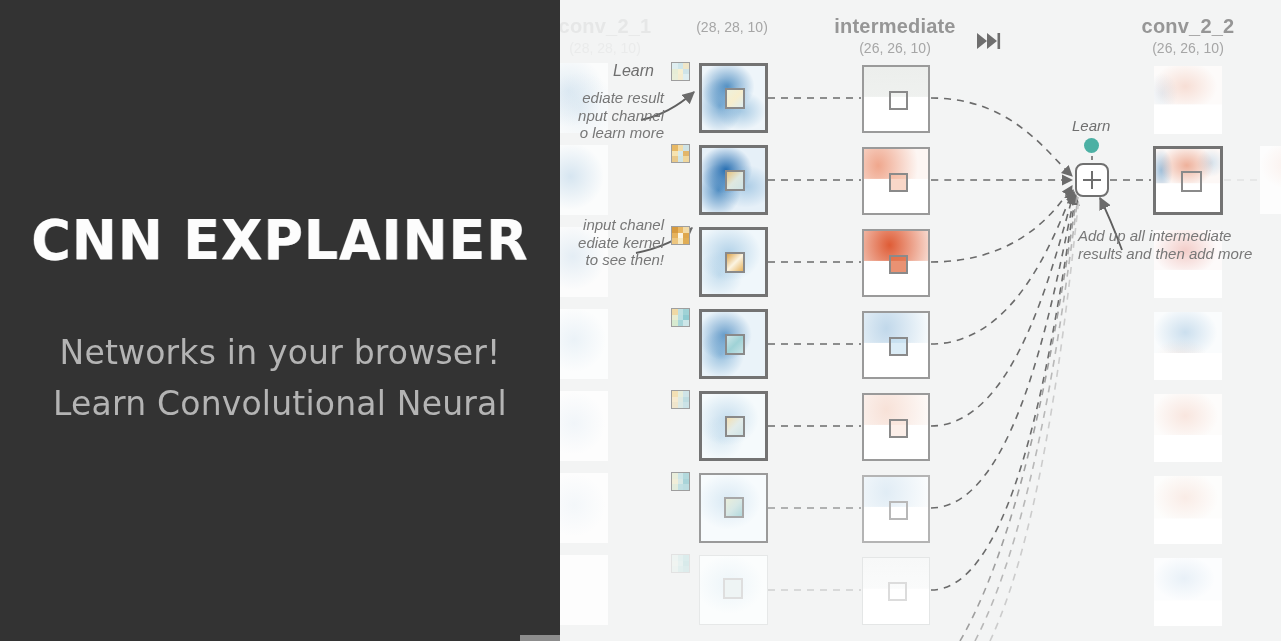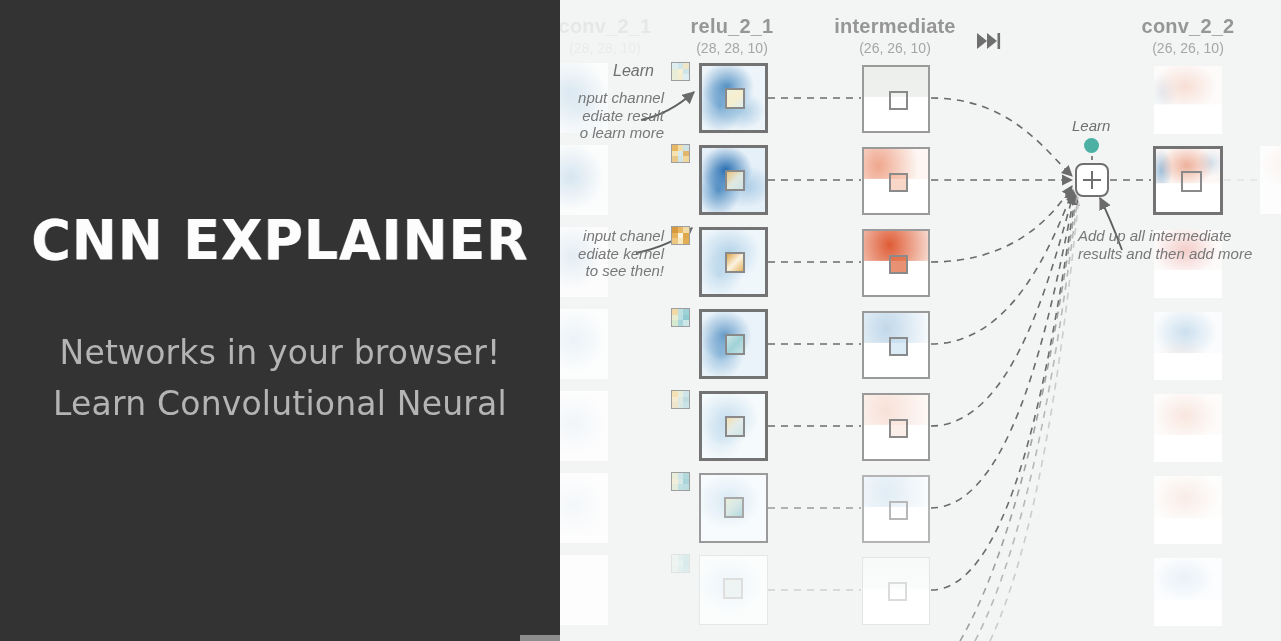--- a/index.html
+++ b/index.html
@@ -231,21 +231,20 @@
       <path d="M 641 120 C 660 116, 676 108, 694 92" stroke="#5f5f5f" stroke-width="1.8" fill="none" marker-end="url(#arrow)"></path>
       <path d="M 1122 250 C 1116 234, 1110 218, 1100 198" stroke="#5f5f5f" stroke-width="1.8" fill="none" marker-end="url(#arrow)"></path>
     </svg>
 
     <div class="col-head faded" style="left:505px; top:16px;">
       <span class="name">conv_2_1</span>
       <span class="dims">(28, 28, 10)</span>
     </div>
 
     <div class="col-head" style="left:632px; top:16px;">
-      <span class="name">relu_2_1</span>
       <span class="dims">(28, 28, 10)</span>
     </div>
 
     <div class="col-head" style="left:795px; top:16px;">
       <span class="name">intermediate</span>
       <span class="dims">(26, 26, 10)</span>
     </div>
 
     <div class="col-head" style="left:1088px; top:16px;">
       <span class="name">conv_2_2</span>
@@ -555,26 +554,26 @@
 
     <div class="node ghost" style="left:1260px; top:146px; width:68px; height:68px;">
       <div class="surface" style="background:
              radial-gradient(ellipse 60% 48% at 46% 28%, rgba(226,120,82,0.10), rgba(255,255,255,0) 76%),
              #fdfdfd;"></div>
     </div>
 
     <div id="kernel-label" style="left:613px; top:62px;">Learn</div>
 
     <div class="anno right" style="left:466px; top:89px; width:198px;">
+      <div>ediate result</div>
       <div>nput channel</div>
-      <div>ediate result</div>
       <div>o learn more</div>
     </div>
 
-    <div class="anno right" style="left:466px; top:227px; width:198px;">
+    <div class="anno right" style="left:466px; top:216px; width:198px;">
       <div>input chanel</div>
       <div>ediate kernel</div>
       <div>to see then!</div>
     </div>
 
     <div class="anno" style="left:1078px; top:227px;">
       <div>Add up all intermediate</div>
       <div>results and then add more</div>
     </div>
 

